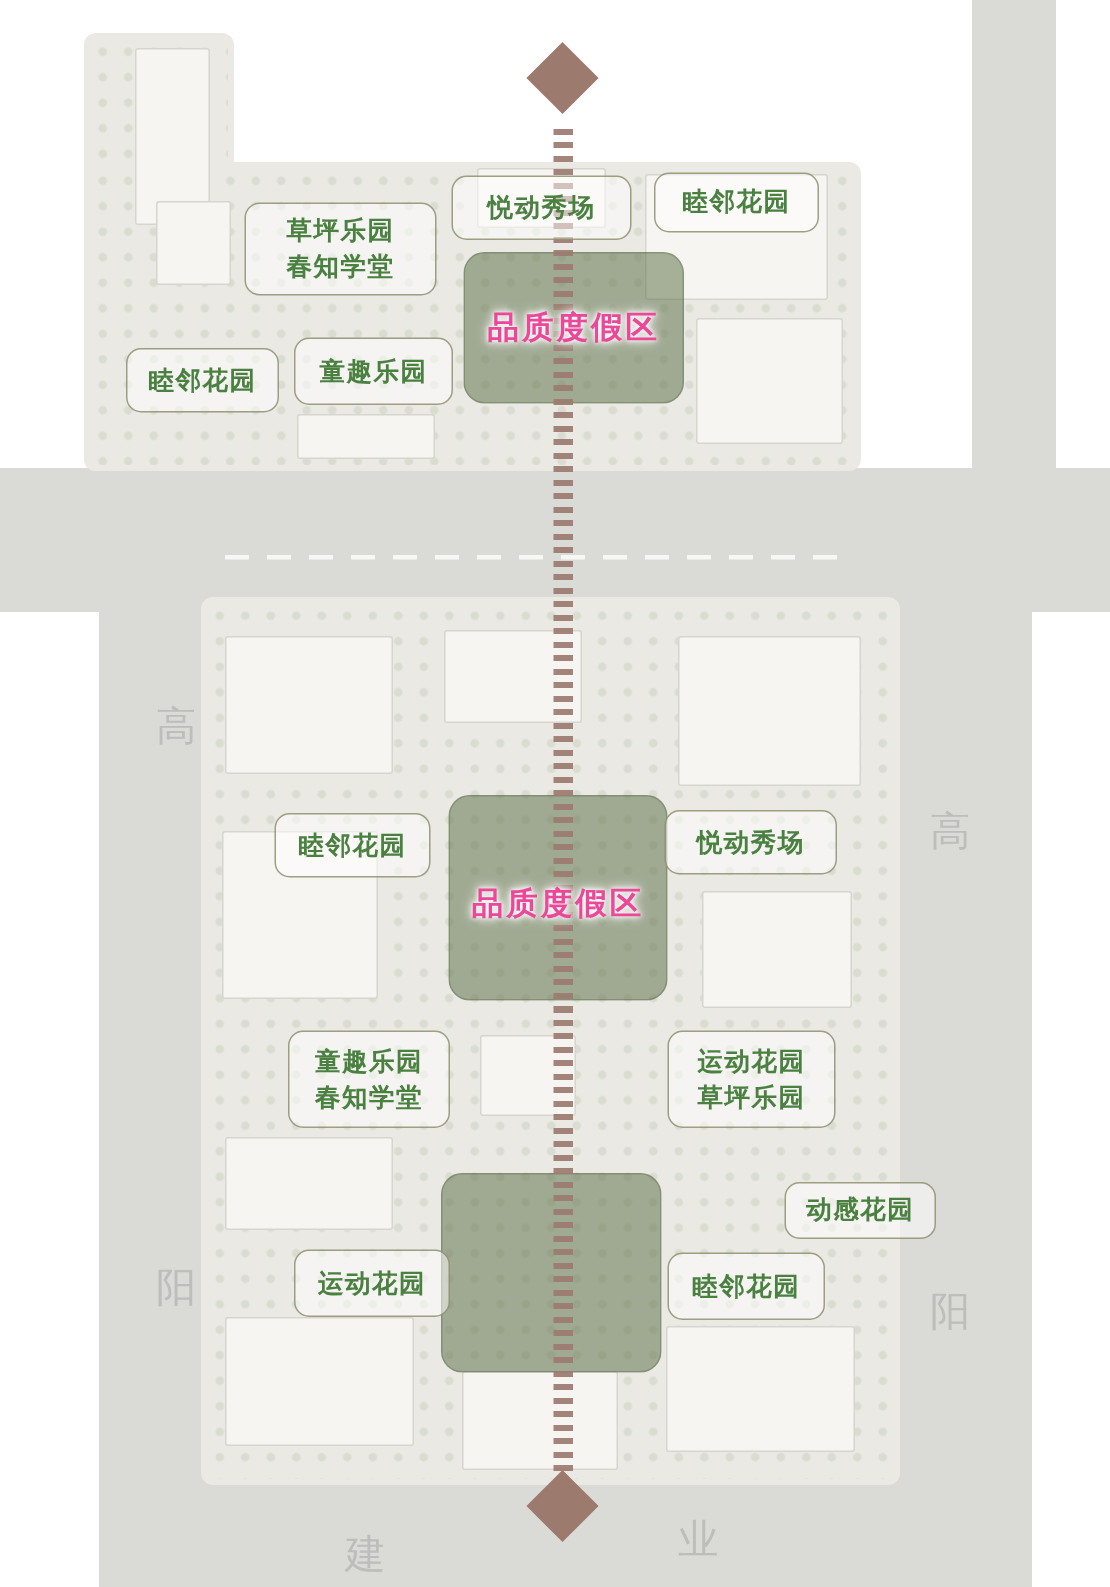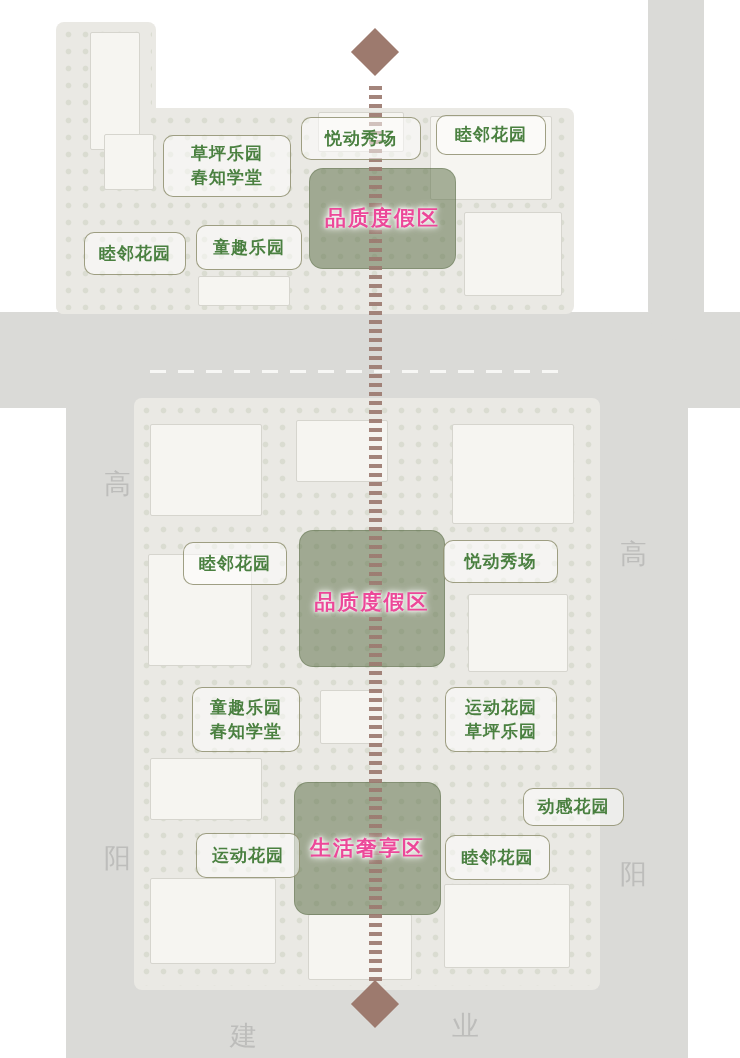--- a/index.html
+++ b/index.html
@@ -80,21 +80,20 @@
   <div class="zone" style="left:309px;top:168px;width:147px;height:101px"></div>
   <div class="zone" style="left:299px;top:530px;width:146px;height:137px"></div>
   <div class="zone" style="left:294px;top:782px;width:147px;height:133px"></div>
 
   <div class="diamond" style="left:358px;top:35px"></div>
   <div class="axis-line" style="left:369px;top:86px;width:13px;height:900px"></div>
   <div class="diamond" style="left:358px;top:987px"></div>
 
   <div class="zone-title" style="left:309px;top:204px;width:147px">品质度假区</div>
   <div class="zone-title" style="left:299px;top:588px;width:146px">品质度假区</div>
-  <div class="zone-title" style="left:294px;top:834px;width:147px">生活奢享区</div>
 
   <div class="lbl" style="left:163px;top:135px;width:128px;height:62px">
     <span>草坪乐园</span>
     <span>春知学堂</span>
   </div>
   <div class="lbl" style="left:301px;top:117px;width:120px;height:43px">
     <span>悦动秀场</span>
   </div>
   <div class="lbl" style="left:436px;top:115px;width:110px;height:40px">
     <span>睦邻花园</span>

